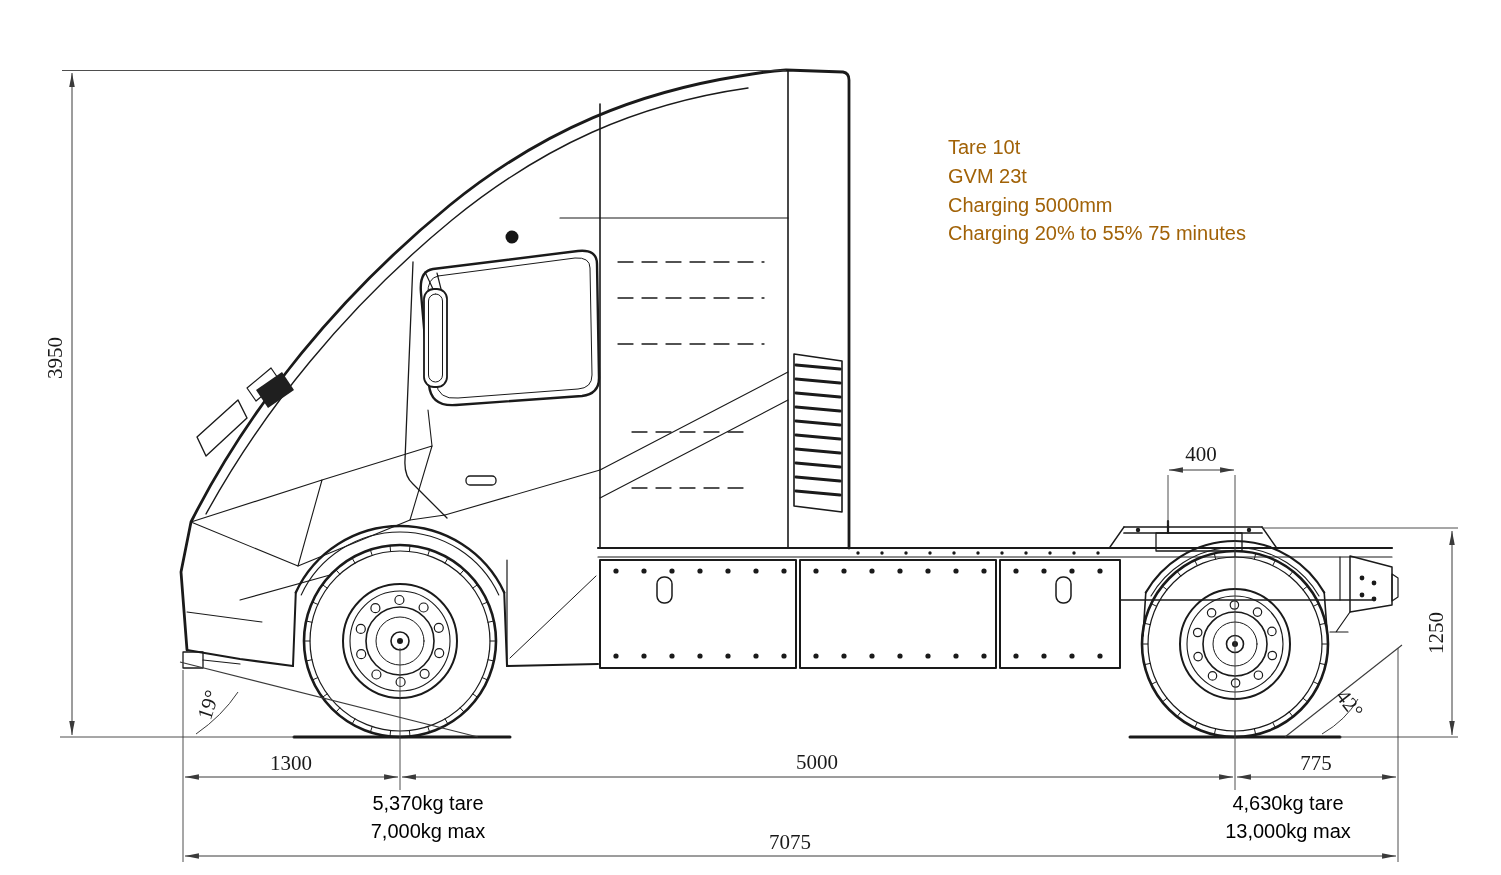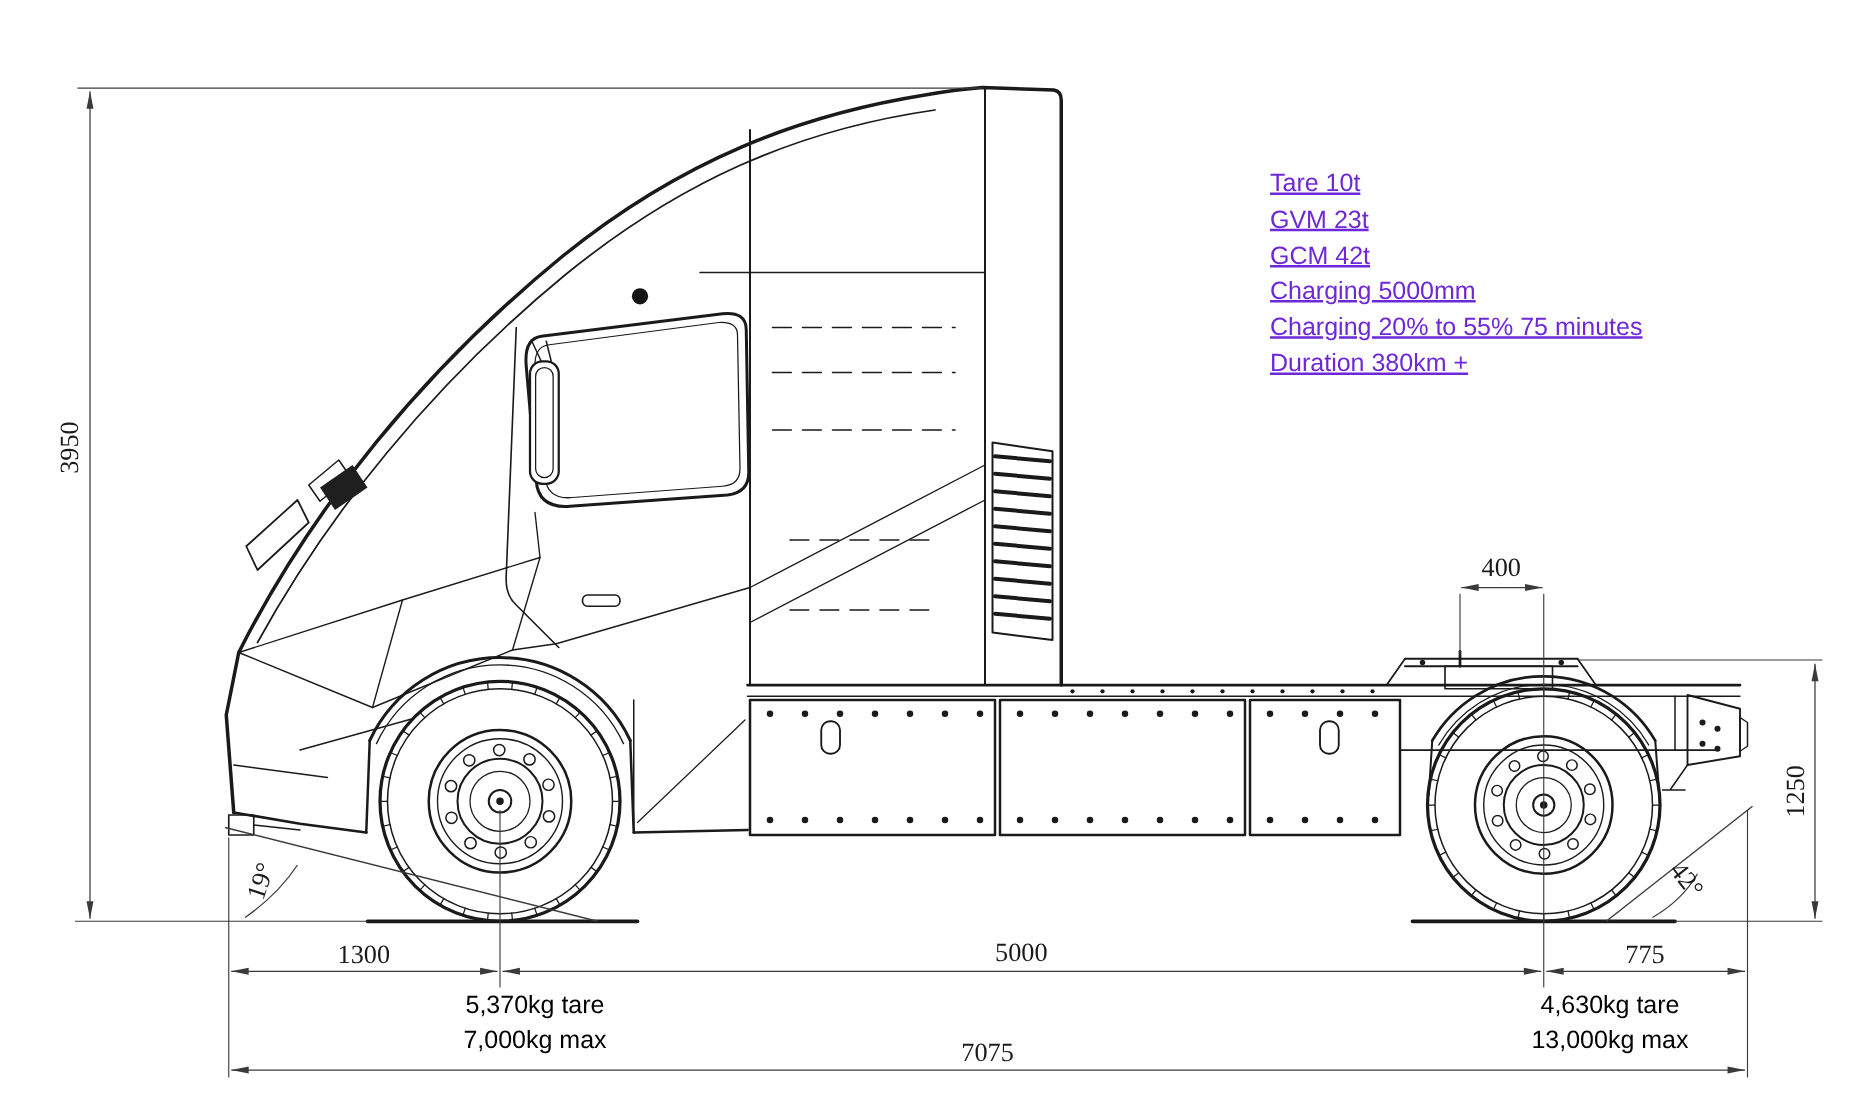--- a/index.html
+++ b/index.html
@@ -1,20 +1,20 @@
 <!DOCTYPE html>
 <html><head>
 <meta charset="utf-8">
 <style>
   html,body{margin:0;padding:0;background:#ffffff;}
   .canvas{position:relative;width:1501px;height:875px;background:#ffffff;overflow:hidden;
           font-family:"Liberation Sans",sans-serif;}
   .canvas svg{position:absolute;left:0;top:0;}
-  .specs{position:absolute;left:1016px;top:133px;color:#6d28d9;
-         font:20px/28.8px "Liberation Sans",sans-serif;white-space:nowrap;text-decoration:underline;}
+  .specs{position:absolute;left:948px;top:133px;color:#a16207;
+         font:20px/28.8px "Liberation Sans",sans-serif;white-space:nowrap;}
 </style>
 </head>
 <body>
 
 <div class="canvas">
 
 <svg width="1501" height="875" viewBox="0 0 1501 875">
   <defs>
     <marker id="arr" viewBox="0 0 14 10" refX="13.5" refY="5" markerWidth="15" markerHeight="11" orient="auto-start-reverse" markerUnits="userSpaceOnUse">
       <path d="M0.5,2.4 L13.5,5 L0.5,7.6 Z" fill="#3a3a3a"></path>
@@ -317,19 +317,17 @@
     <text x="428" y="810">5,370kg tare</text>
     <text x="428" y="838">7,000kg max</text>
     <text x="1288" y="810">4,630kg tare</text>
     <text x="1288" y="838">13,000kg max</text>
   </g>
 </svg>
 
 <div class="specs">
   <div>Tare 10t</div>
   <div>GVM 23t</div>
-  <div>GCM 42t</div>
   <div>Charging 5000mm</div>
   <div>Charging 20% to 55% 75 minutes</div>
-  <div>Duration 380km +</div>
 </div>
 
 </div>
 
 </body></html>

